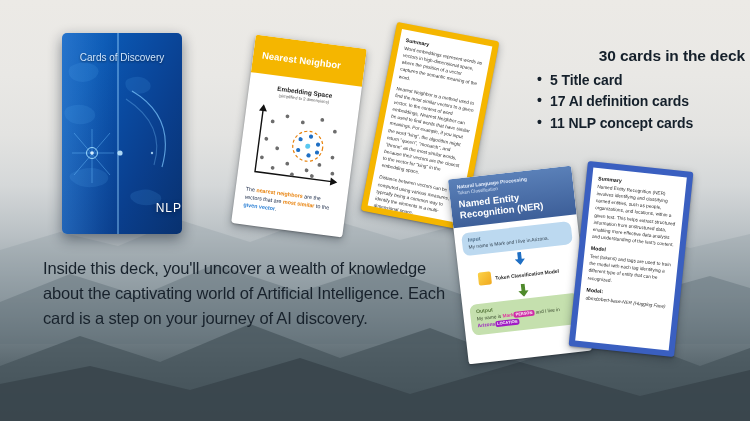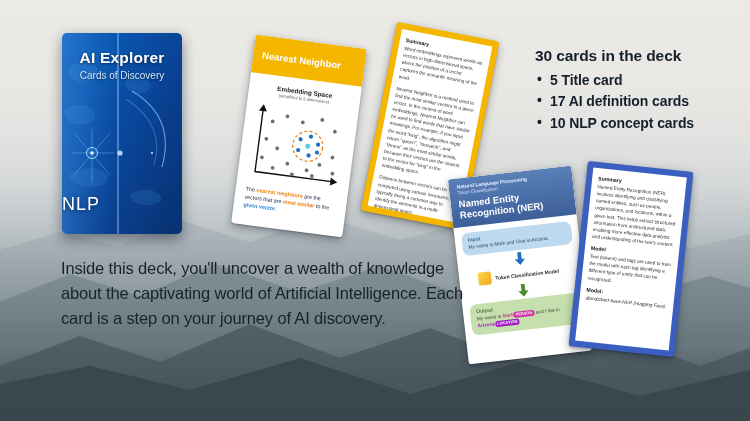--- a/index.html
+++ b/index.html
@@ -56,22 +56,22 @@
   #tc-title {
     color: #ffffff; font-size: 15.5px; font-weight: bold;
     letter-spacing: .2px; text-shadow: 0 1px 3px rgba(0,0,0,.55);
   }
   #tc-sub {
     color: #cfe6ff; font-size: 10px; margin-top: 3px;
     text-shadow: 0 1px 2px rgba(0,0,0,.5);
   }
   #tc-tag {
     position: absolute; left: 0; right: 0; bottom: 19px;
-    text-align: left; color: #ffffff;
-    font-size: 18px; letter-spacing: 1px;
+    text-align: right; color: #ffffff;
+    font-size: 12px; letter-spacing: 1px;
     text-shadow: 0 1px 4px rgba(0,0,0,.5);
   }
 
   
   #nn-card {
     left: 243px; top: 41px;
     width: 112px; height: 190px;
     transform: rotate(7.5deg);
     border-radius: 3px;
   }
@@ -151,36 +151,36 @@
 
   
   .sum-h { font-size: 5.2px; font-weight: bold; color: #111; margin-bottom: 2px; }
   .sum-p { font-size: 4.7px; line-height: 1.52; color: #2b2b2b; margin-bottom: 5px; }
   .sum-p.italic { font-style: italic; }
 
   
   #deck-stats { position: absolute; left: 535px; top: 47px; width: 210px; }
   #deck-heading {
     font-size: 15.5px; font-weight: bold; color: #15202b;
-    margin-bottom: 5px; letter-spacing: -.1px;
+    margin-bottom: 5px; letter-spacing: -.1px; text-align: right;
   }
   #deck-stats ul { list-style: none; }
   #deck-stats li {
     font-size: 14px; font-weight: bold; color: #15202b;
     line-height: 1.52; padding-left: 15px; position: relative;
     letter-spacing: -.1px;
   }
   #deck-stats li::before {
     content: "•"; position: absolute; left: 2px; top: -1px;
     font-size: 14px; color: #15202b;
   }
 
   
   #blurb {
-    position: absolute; left: 61px; top: 256px; width: 420px;
+    position: absolute; left: 43px; top: 256px; width: 420px;
     font-size: 16.5px; line-height: 1.52; color: #18222c;
     letter-spacing: -.15px;
   }
 </style>
 </head>
 <body>
 
 <div id="stage">
 
   <div class="ridge" style="top:176px;height:120px;opacity:.30">
@@ -226,21 +226,20 @@
         <line x1="30" y1="96" x2="30" y2="150"></line>
         <line x1="12" y1="100" x2="48" y2="142"></line>
         <line x1="48" y1="100" x2="12" y2="142"></line>
       </g>
       <circle cx="30" cy="120" r="5.5" fill="none" stroke="#9ddaff" stroke-width="1"></circle>
       <circle cx="30" cy="120" r="1.8" fill="#d8f0ff"></circle>
       <circle cx="58" cy="120" r="2.6" fill="#bfe8ff" opacity=".9"></circle>
       <circle cx="90" cy="120" r="1.2" fill="#bfe8ff" opacity=".8"></circle>
     </svg>
     <div class="tc-text">
-      <div id="tc-title">AI Explorer</div>
       <div id="tc-sub">Cards of Discovery</div>
     </div>
     <div id="tc-tag">NLP</div>
   </div>
 
   <div class="card" id="nn-card">
     <div class="nn-header">
       <span id="nn-title">Nearest Neighbor</span>
     </div>
     <div class="nn-body">
@@ -337,19 +336,19 @@
     <div class="sum-p">Text (tokens) and tags are used to train the model with each tag identifying a different type of entity that can be recognized.</div>
     <div class="sum-h">Model:</div>
     <div class="sum-p italic">dbmdz/bert-base-NER (Hugging Face)</div>
   </div>
 
   <div id="deck-stats">
     <div id="deck-heading">30 cards in the deck</div>
     <ul>
       <li>5 Title card</li>
       <li>17 AI definition cards</li>
-      <li>10 NLP concept cards</li>
+      <li>11 NLP concept cards</li>
     </ul>
   </div>
 
   <div id="blurb">Inside this deck, you'll uncover a wealth of knowledge about the captivating world of Artificial Intelligence. Each card is a step on your journey of AI discovery.</div>
 
 </div>
 
 </body></html>

